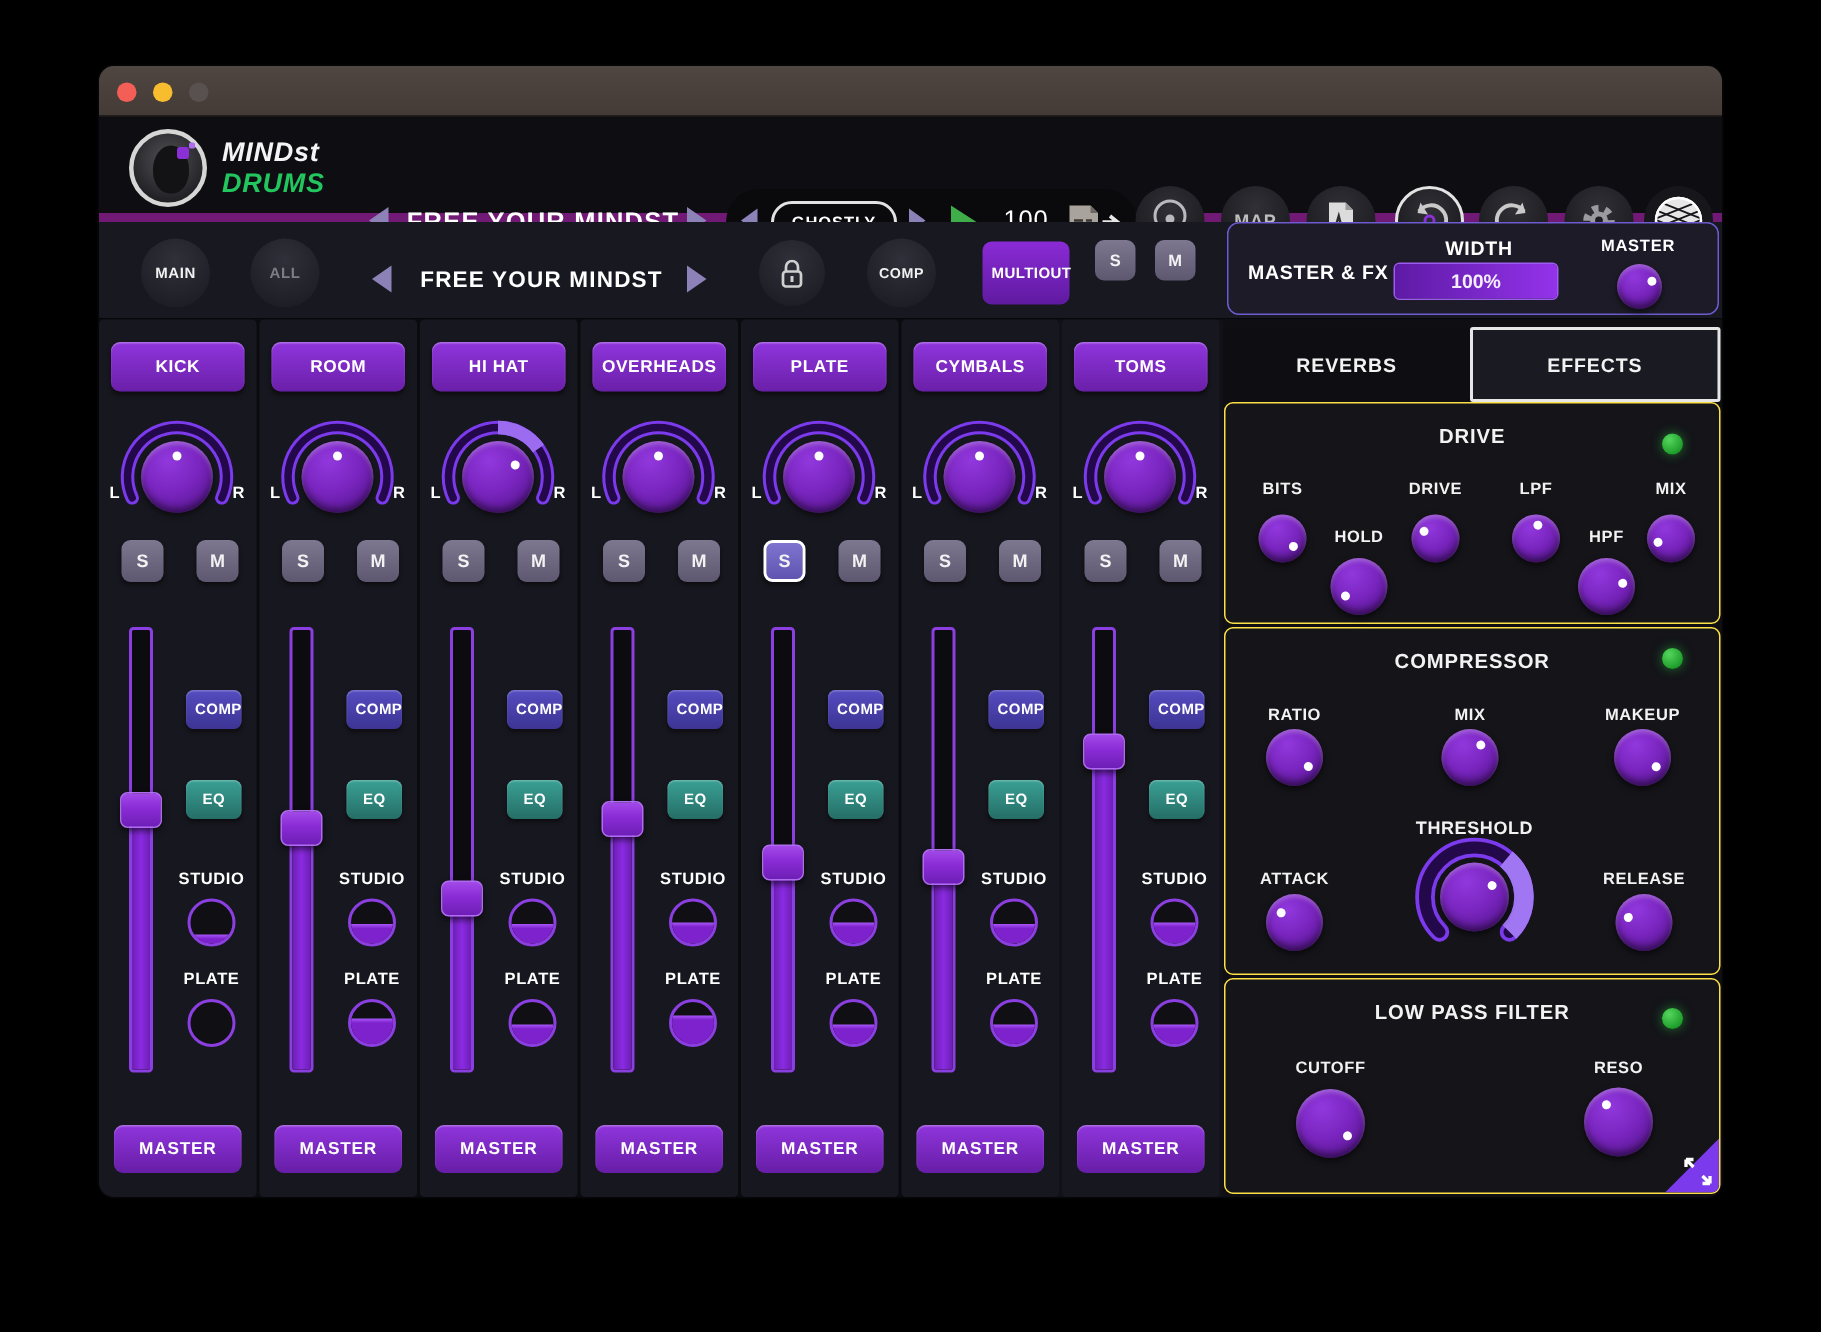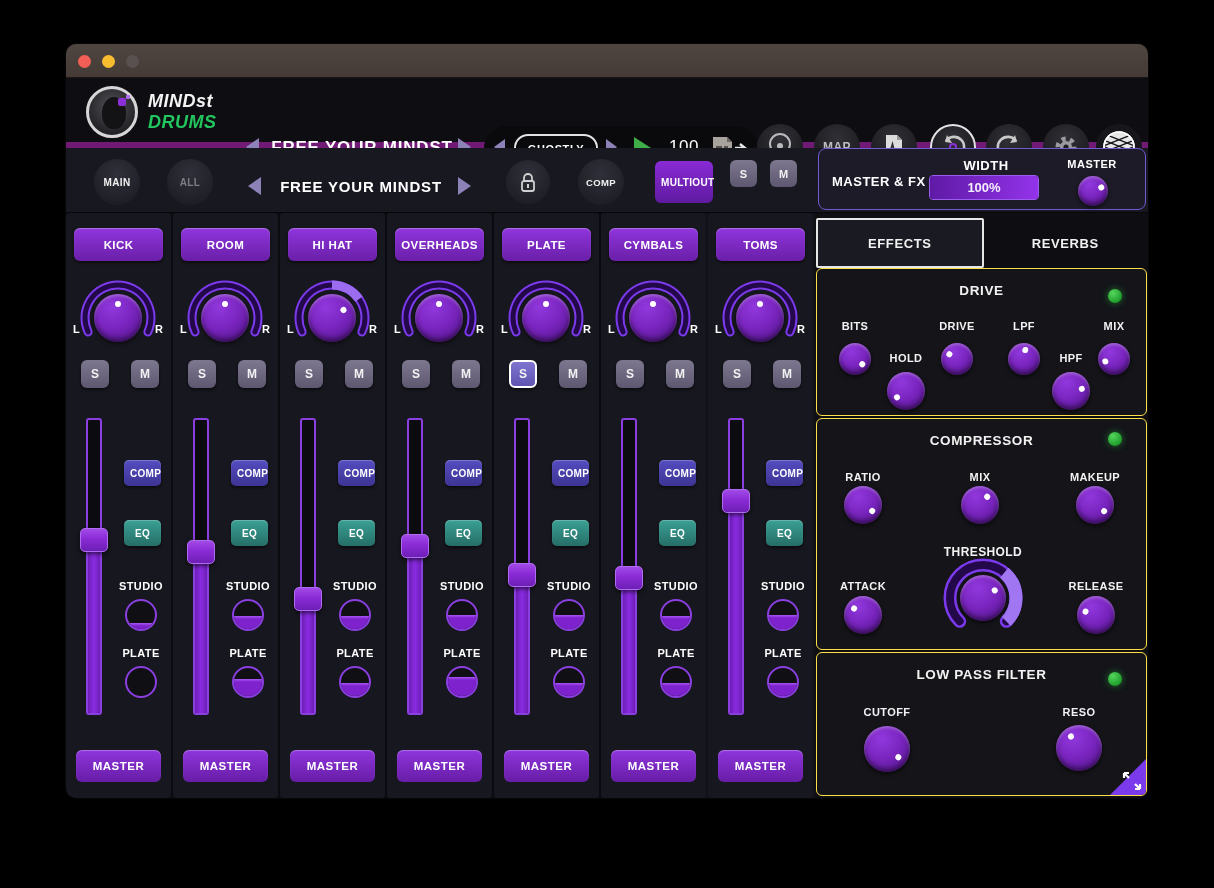--- a/index.html
+++ b/index.html
@@ -496,22 +496,22 @@
     <span class="send-label plate-label">PLATE</span>
     <div class="send-knob plate">
           <div class="send-fill" style="height: 45%;"></div>
         </div>
     <button class="ch-master">MASTER</button>
   </div>
 </div>
 
   <div class="right-panel">
     <div class="tabs">
+      <button class="tab">REVERBS</button>
       <button class="tab active">EFFECTS</button>
-      <button class="tab">REVERBS</button>
     </div>
 
     <div class="panel-section sec-drive">
       <div class="section-title">DRIVE</div>
       <div class="led" style="left:291px;top:20px;"></div>
       <div class="klabel" style="left:38px;top:51px;">BITS</div>
       <div class="knob k32" style="left: 22px; top: 74px; --a: 126deg;">
           <div class="dot"></div>
         </div>
       <div class="klabel" style="left:89px;top:83px;">HOLD</div>

